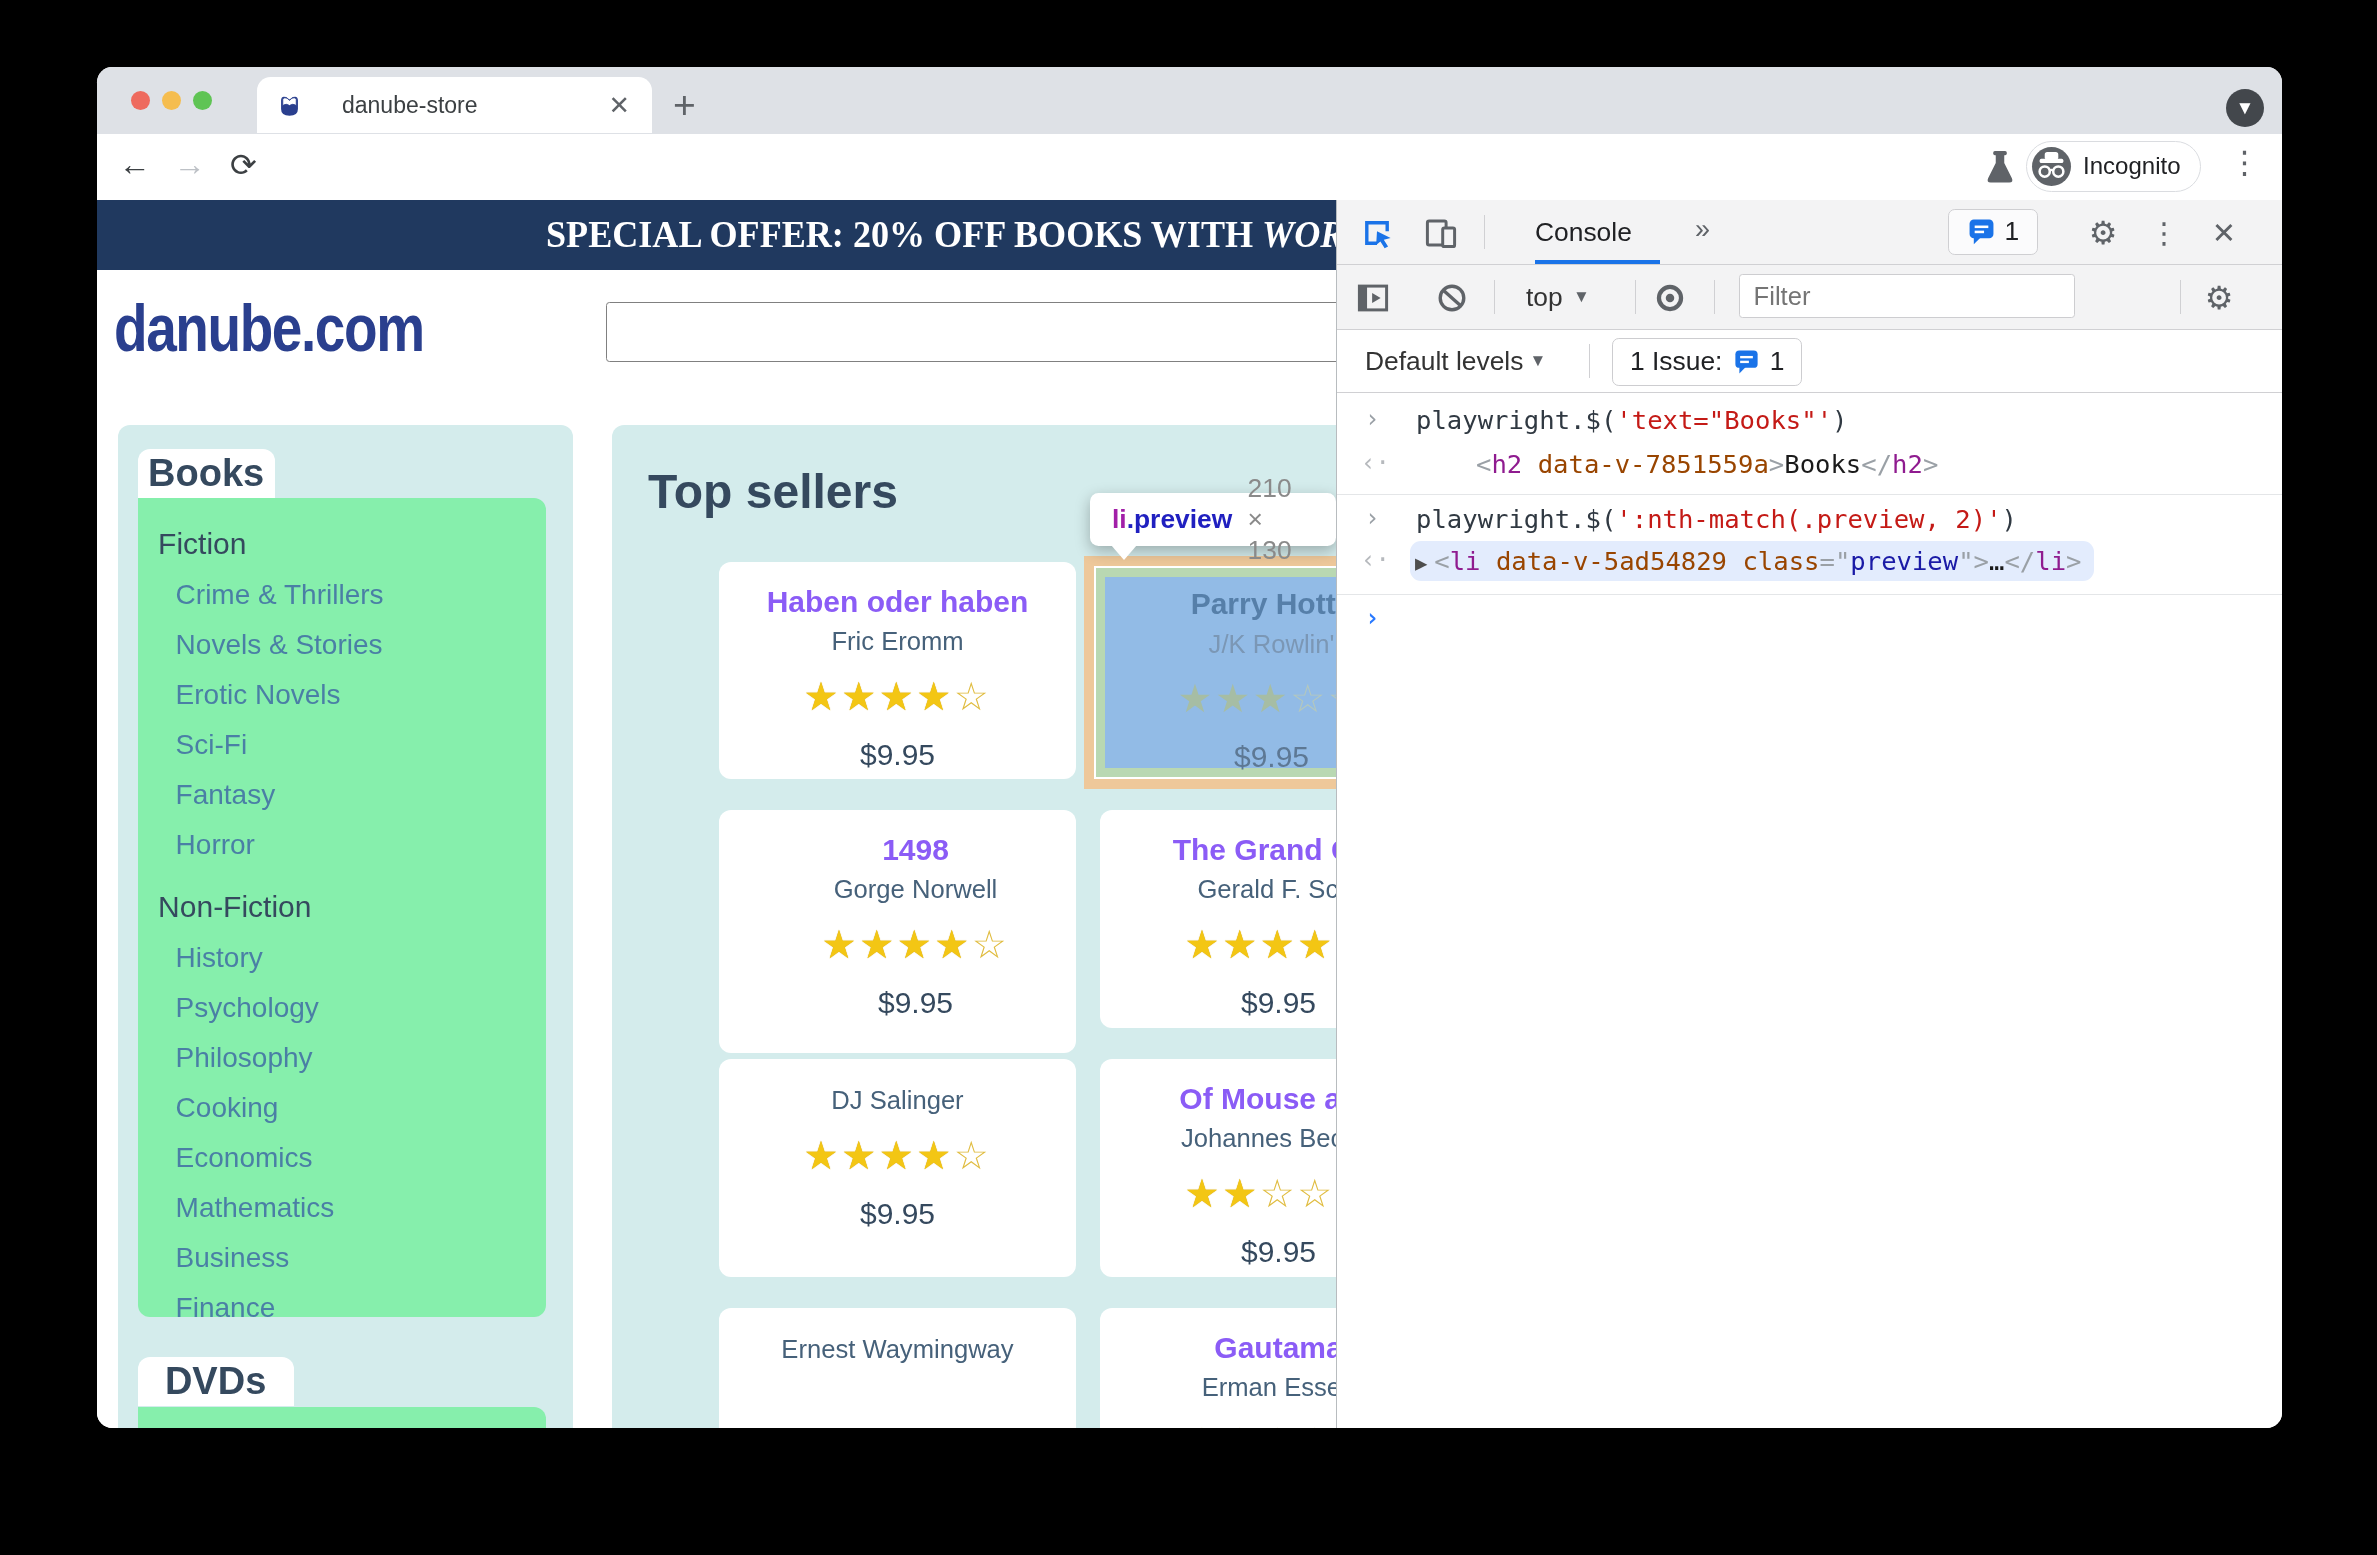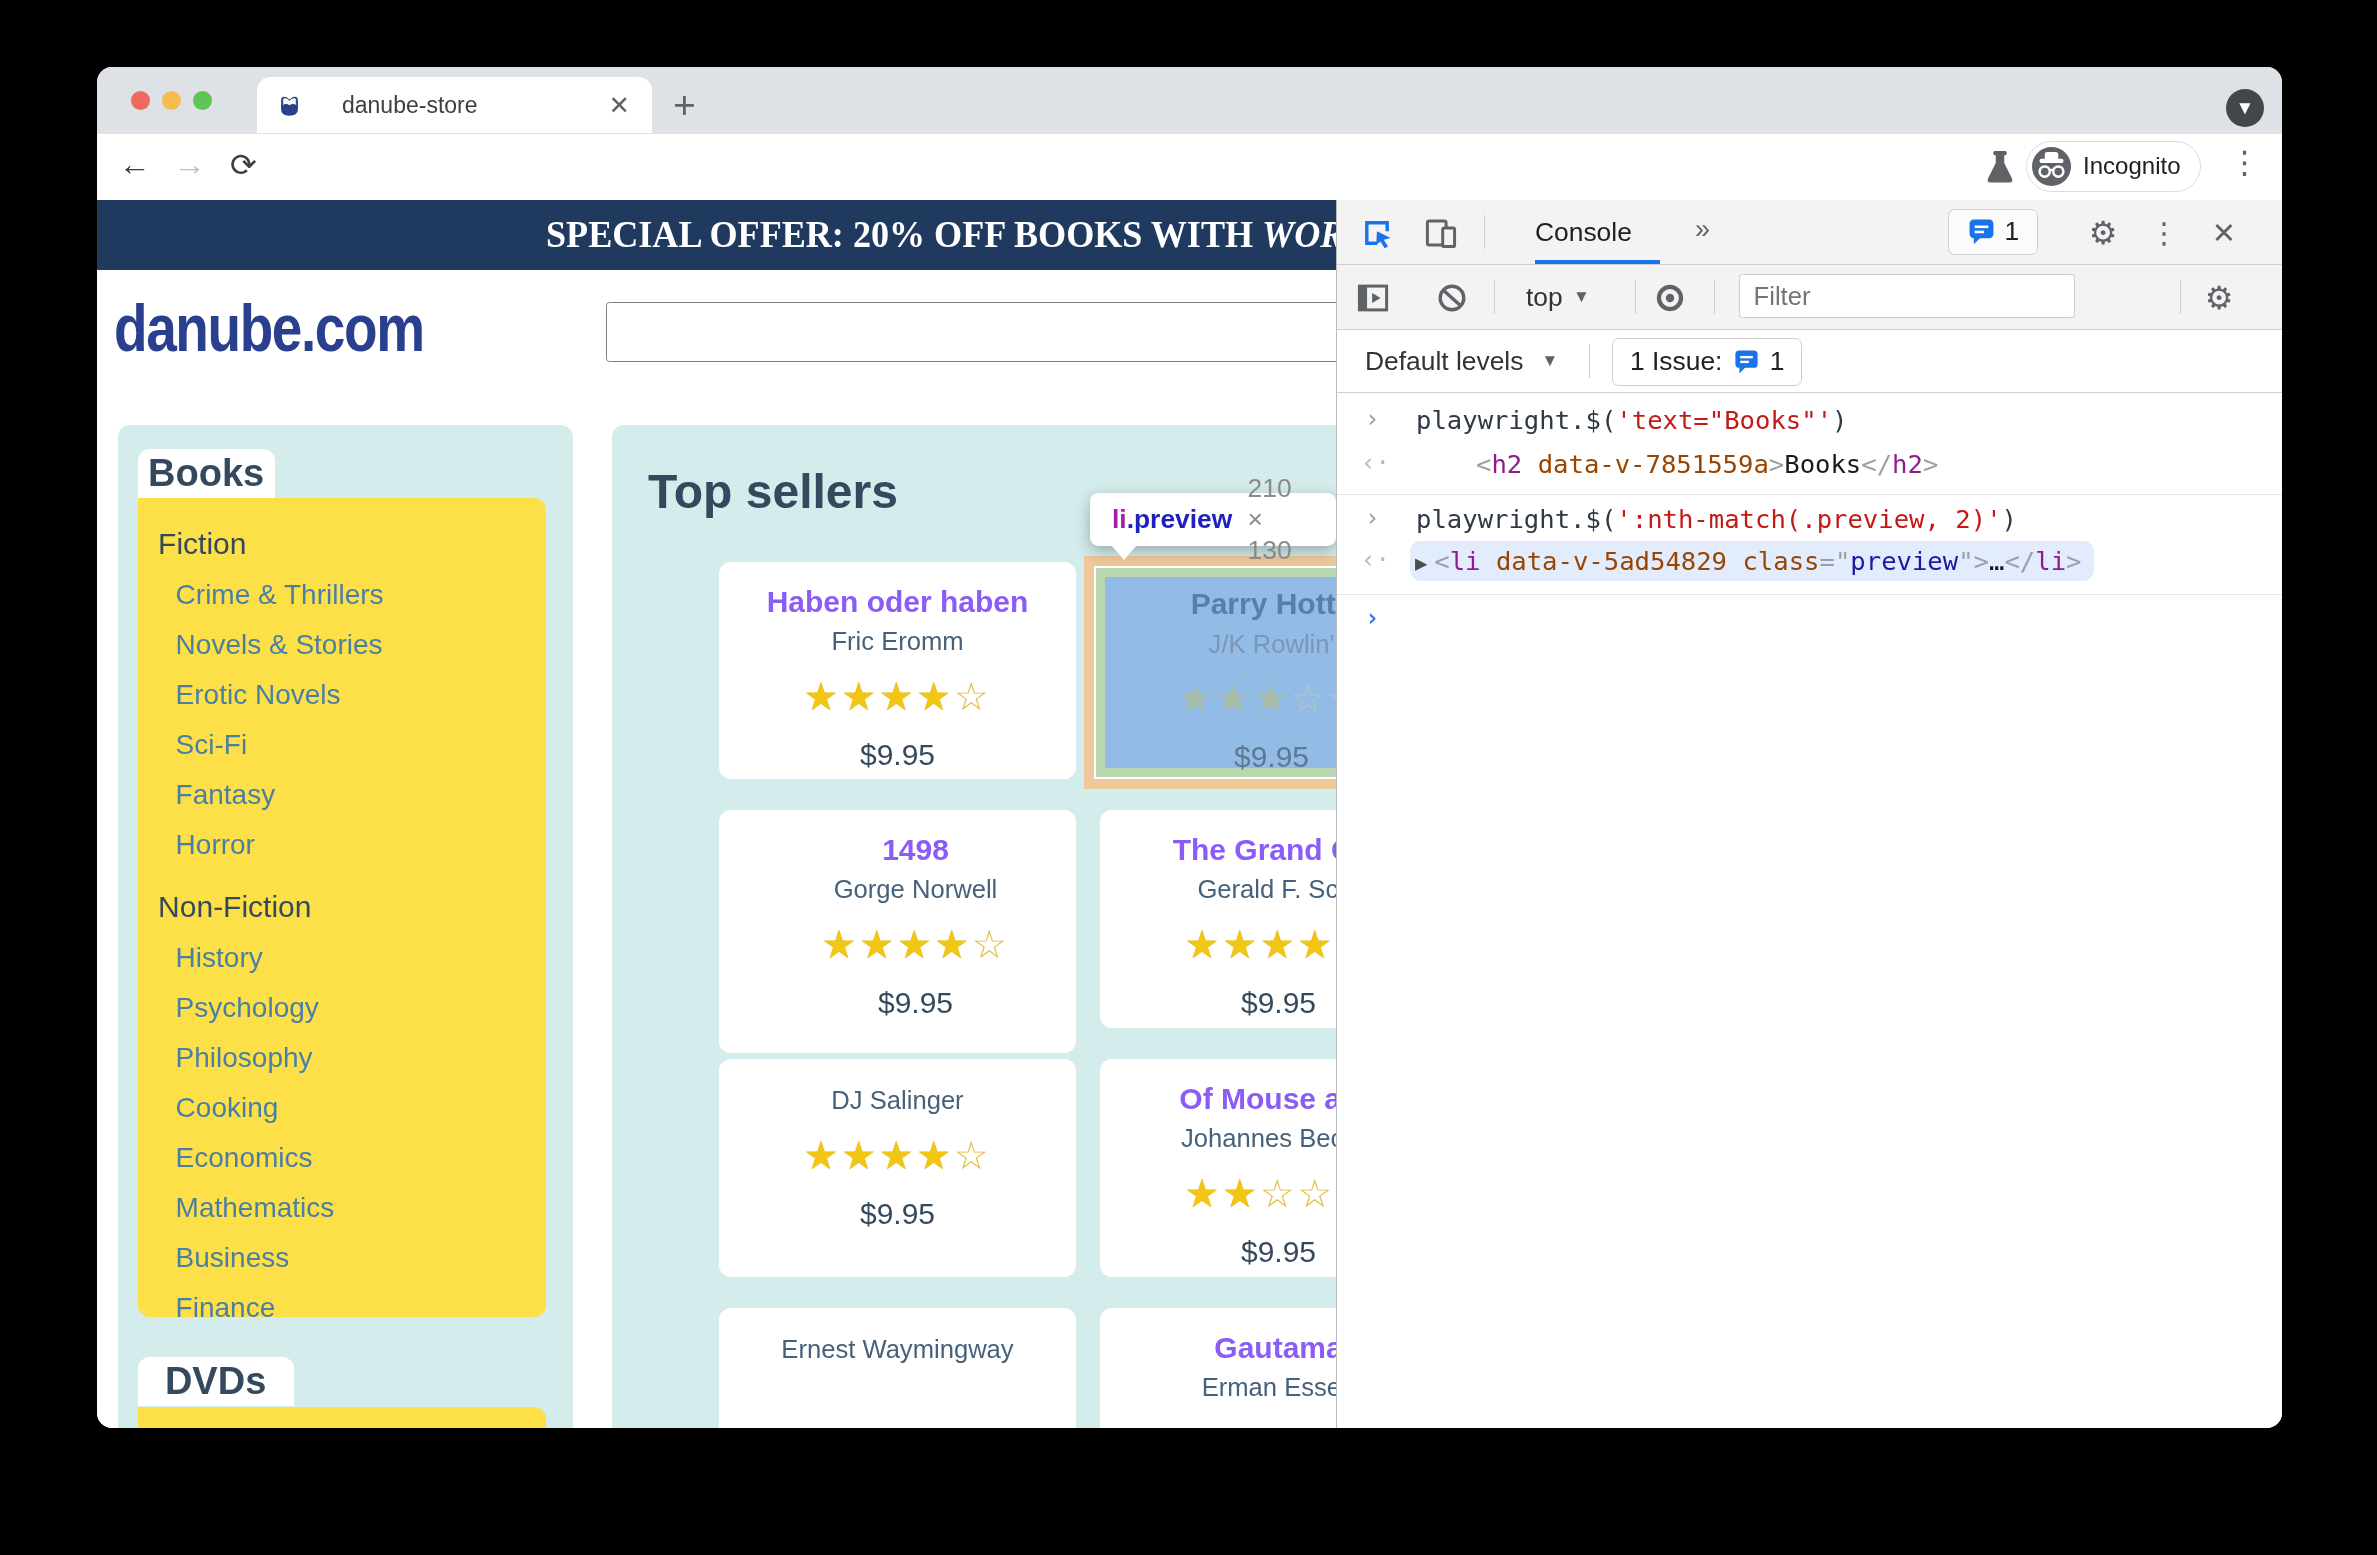--- a/index.html
+++ b/index.html
@@ -45,21 +45,21 @@
                transform:scaleX(.95);transform-origin:left;}
   .logo{position:absolute;left:17px;top:89px;font-size:67px;font-weight:bold;color:#2a3f8e;
         letter-spacing:-1.7px;transform:scaleX(.82);transform-origin:left;white-space:nowrap;}
   .search{position:absolute;left:509px;top:102px;width:1364px;height:60px;border:1.7px solid #808080;
           border-radius:3.4px;background:#fff;font-size:25.6px;padding:0 17px;box-sizing:border-box;}
   .teal{position:absolute;background:#d4ecec;border-radius:12px;}
   .side{left:21px;top:225px;width:455px;height:1279px;}
   .mainpanel{left:515px;top:225px;width:989px;height:1279px;}
   .whitetab{position:absolute;background:#fff;border-radius:12px 12px 0 0;color:#35495e;
             font-weight:bold;display:flex;align-items:center;justify-content:center;}
-  .sidecard{position:absolute;left:19.6px;top:73px;width:408px;background:#fde047;border-radius:0 12px 12px 12px;}
+  .sidecard{position:absolute;left:19.6px;top:73px;width:408px;background:#86efac;border-radius:0 12px 12px 12px;}
   .cat-label{font-size:30px;color:#35495e;margin:29px 0 0 20.5px;}
   .cat-link{font-size:28px;color:#4a7fa5;margin:18px 0 0 38px;cursor:pointer;}
   .tophead{position:absolute;left:36px;top:39px;font-size:48px;font-weight:bold;color:#35495e;}
   .card{position:absolute;background:#fff;border-radius:12px;display:flex;flex-direction:column;
         align-items:center;padding-top:20.5px;box-sizing:border-box;}
   .p-title{font-weight:bold;font-size:30px;color:#8b5cf6;line-height:38px;text-align:center;padding:0 17px;}
   .p-author{font-size:25.6px;color:#46617a;margin-top:6.8px;}
   .p-stars{margin-top:20.5px;font-size:39px;line-height:39px;letter-spacing:2.6px;}
   .star-f{color:#f3c614;text-shadow:0 0 0.9px #c79a10;}
   .star-o{color:#e0bc3f;}
@@ -97,21 +97,21 @@
   .chev2{position:absolute;left:358px;top:13.6px;font-size:27px;color:#5f6368;}
   .issues-btn{position:absolute;left:611px;top:8.5px;width:90px;height:46px;border:0.9px solid #cfcfd2;
               border-radius:6.8px;background:#fbfbfc;display:flex;align-items:center;justify-content:center;
               gap:8.5px;font-size:26.4px;color:#202124;box-sizing:border-box;}
   .gear{font-size:32px;color:#5f6368;}
   .topdrop{position:absolute;left:189px;top:0;height:100%;display:flex;align-items:center;gap:10.2px;
            font-size:26.4px;color:#333;}
   .caret{font-size:17px;color:#5f6368;}
   .filter{position:absolute;left:402px;top:9.4px;width:336px;height:44px;border:0.9px solid #cdcdd0;
           border-radius:3.4px;font-size:25.6px;color:#333;padding:0 13.6px;box-sizing:border-box;background:#fff;}
-  .levels{position:absolute;left:28px;top:0;height:100%;display:flex;align-items:center;gap:18px;
+  .levels{position:absolute;left:28px;top:0;height:100%;display:flex;align-items:center;gap:6px;
           font-size:26.4px;color:#333;}
   .issue-pill{position:absolute;left:275px;top:7.7px;height:48px;border:0.9px solid #cdcdd0;border-radius:6.8px;
               display:flex;align-items:center;gap:10.2px;padding:0 17px;font-size:26.4px;color:#202124;
               box-sizing:border-box;background:#fff;}
   .console{position:relative;font-family:"DejaVu Sans Mono",monospace;font-size:25.6px;color:#303942;}
   .crow{position:absolute;left:0;width:100%;white-space:nowrap;}
   .cprompt{position:absolute;left:28px;color:#9aa0a6;font-size:24px;}
   .cprompt.blue{color:#2979ff;font-weight:bold;}
   .cresult{position:absolute;left:24px;color:#b6b9bd;font-size:24px;}
   .ccode{position:absolute;left:79px;}

